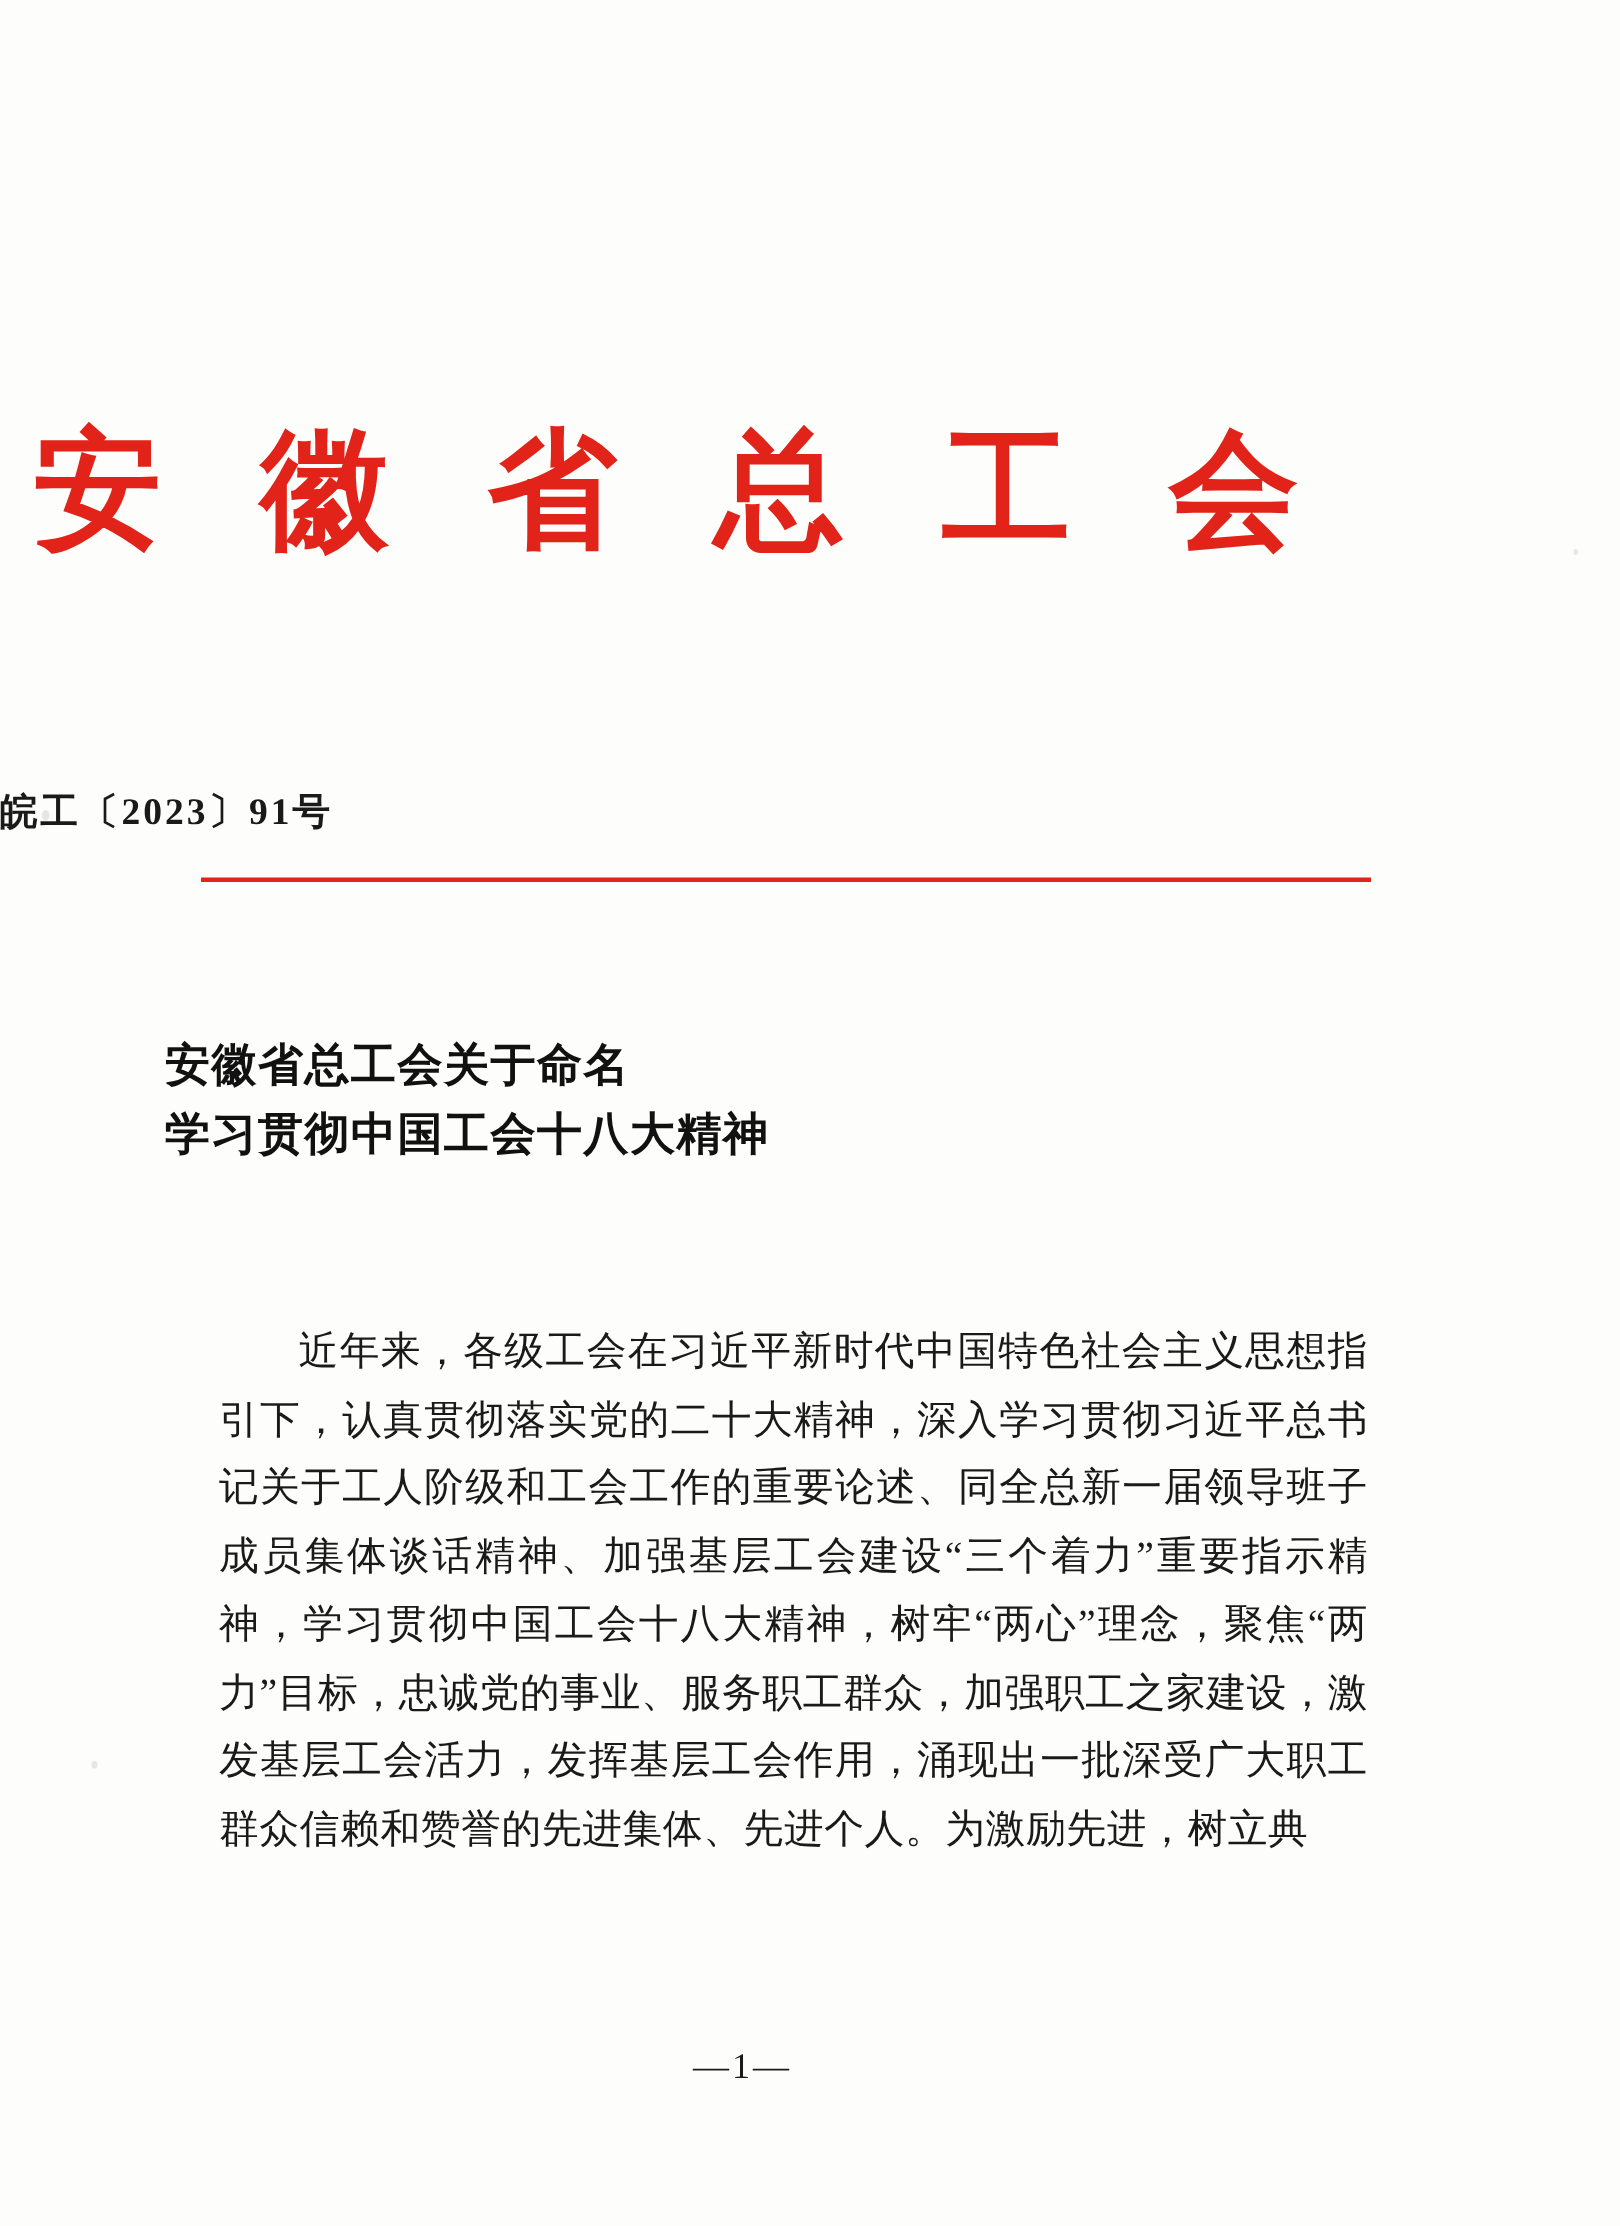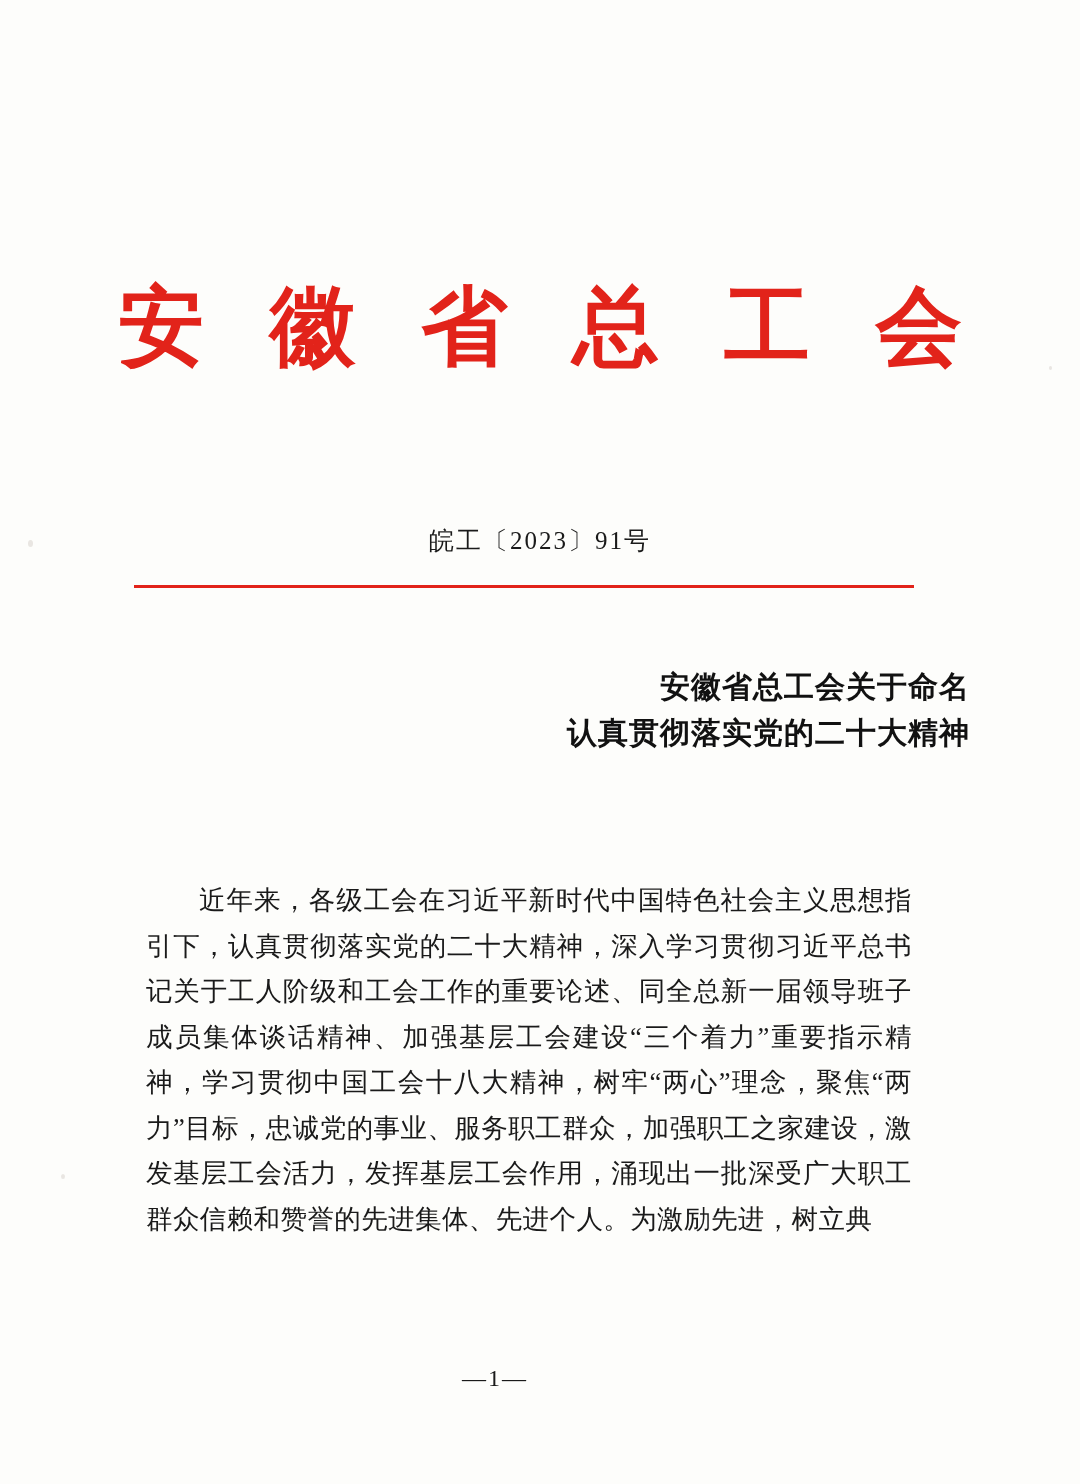--- a/index.html
+++ b/index.html
@@ -21,55 +21,55 @@
     height: 1484px;
     background: #fdfdfb;
     padding: 0;
     box-sizing: border-box;
   }
   .letterhead {
     position: absolute;
     top: 280px;
     left: 0;
     width: 1080px;
-    text-align: center;
+    text-align: left;
     color: #e2231a;
     font-family: "Liberation Serif", serif;
     font-weight: 700;
     font-size: 86px;
     letter-spacing: 22px;
     text-indent: 22px;
     line-height: 1.1;
     white-space: nowrap;
   }
   .doc-number {
     position: absolute;
     top: 524px;
     left: 0;
     width: 1080px;
-    text-align: center;
     font-size: 25px;
     letter-spacing: 2px;
     color: #1a1a1a;
     font-family: "Liberation Serif", serif;
+    font-weight: bold;
   }
   .red-rule {
     position: absolute;
     top: 585px;
     left: 134px;
     width: 780px;
     height: 3px;
     background: #e2231a;
   }
   .doc-title {
     position: absolute;
-    top: 664px;
+    top: 688px;
     left: 110px;
     width: 860px;
-    text-align: right;
+    text-align: left;
     font-size: 30px;
     font-weight: 700;
     line-height: 1.52;
     letter-spacing: 1px;
     color: #111111;
   }
   .doc-title div { white-space: nowrap; }
   .body-block {
     position: absolute;
     top: 866px;
@@ -123,21 +123,21 @@
   <div class="scan-speck s3"></div>
 
   <div class="letterhead">安 徽 省 总 工 会</div>
 
   <div class="doc-number">皖工〔2023〕91号</div>
 
   <div class="red-rule"></div>
 
   <div class="doc-title">
     <div>安徽省总工会关于命名</div>
-    <div>认真贯彻落实党的二十大精神</div>
+    <div>学习贯彻中国工会十八大精神</div>
   </div>
 
   <div class="body-block">
     <p class="para">近年来，各级工会在习近平新时代中国特色社会主义思想指引下，认真贯彻落实党的二十大精神，深入学习贯彻习近平总书记关于工人阶级和工会工作的重要论述、同全总新一届领导班子成员集体谈话精神、加强基层工会建设“三个着力”重要指示精神，学习贯彻中国工会十八大精神，树牢“两心”理念，聚焦“两力”目标，忠诚党的事业、服务职工群众，加强职工之家建设，激发基层工会活力，发挥基层工会作用，涌现出一批深受广大职工群众信赖和赞誉的先进集体、先进个人。为激励先进，树立典</p>
   </div>
 
   <div class="page-number">—1—</div>
 
 </div>
 

